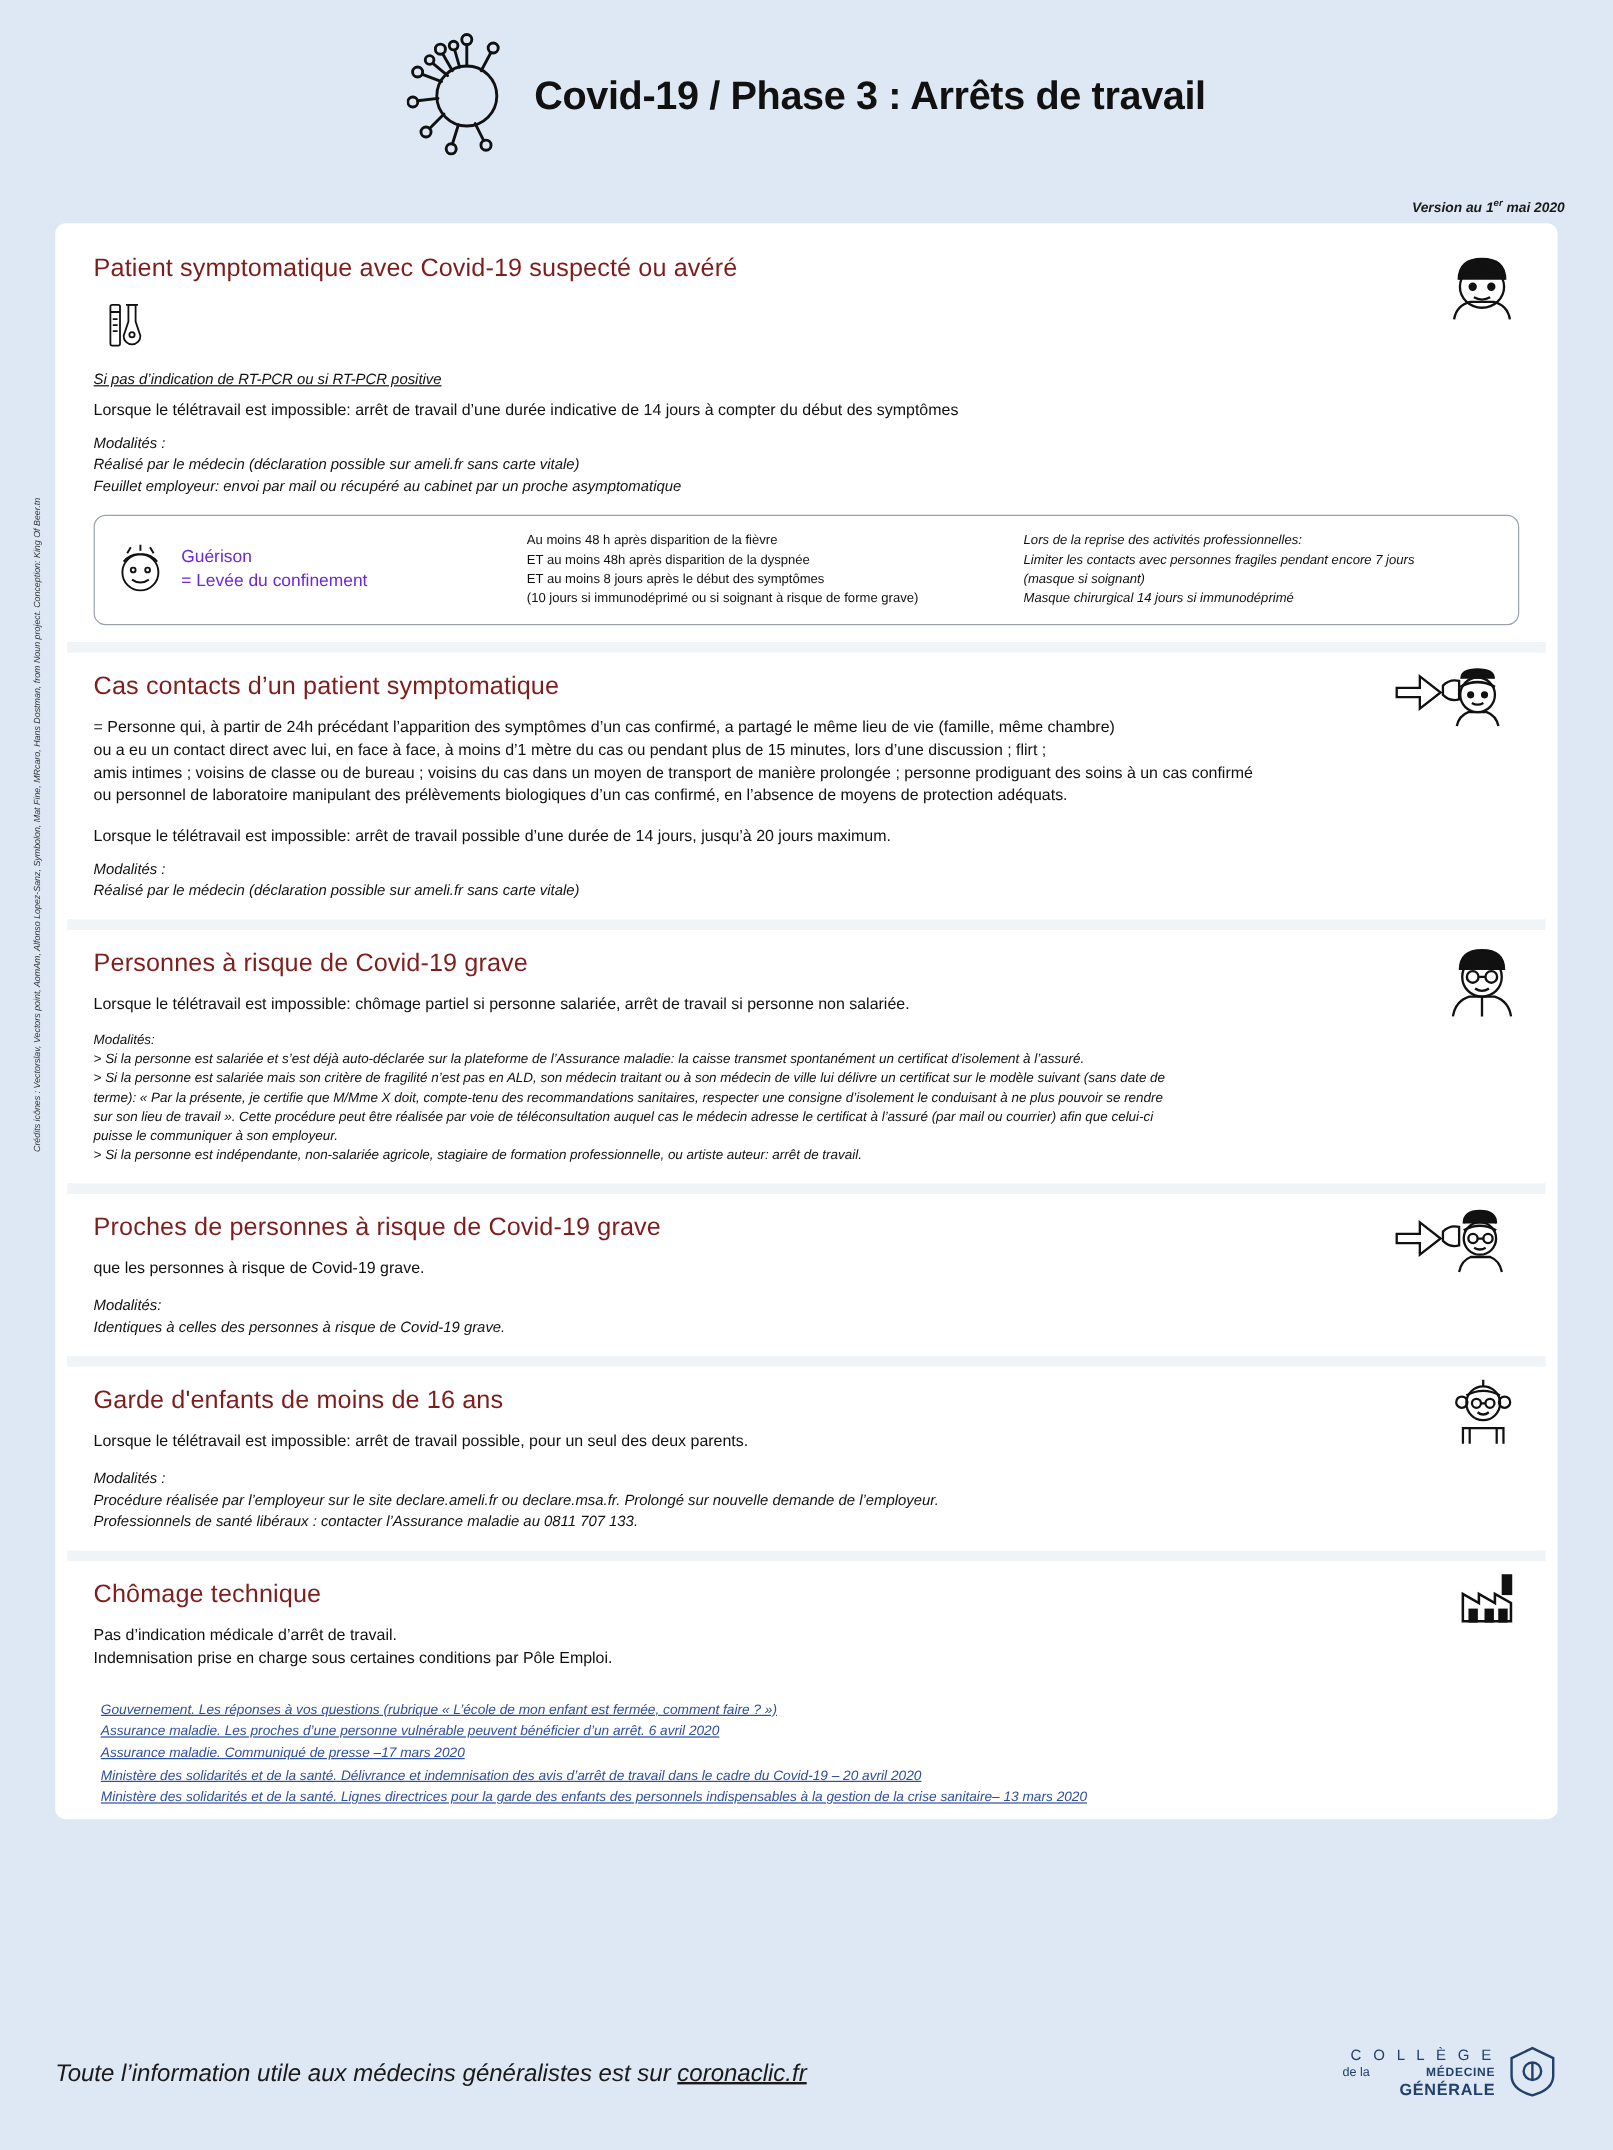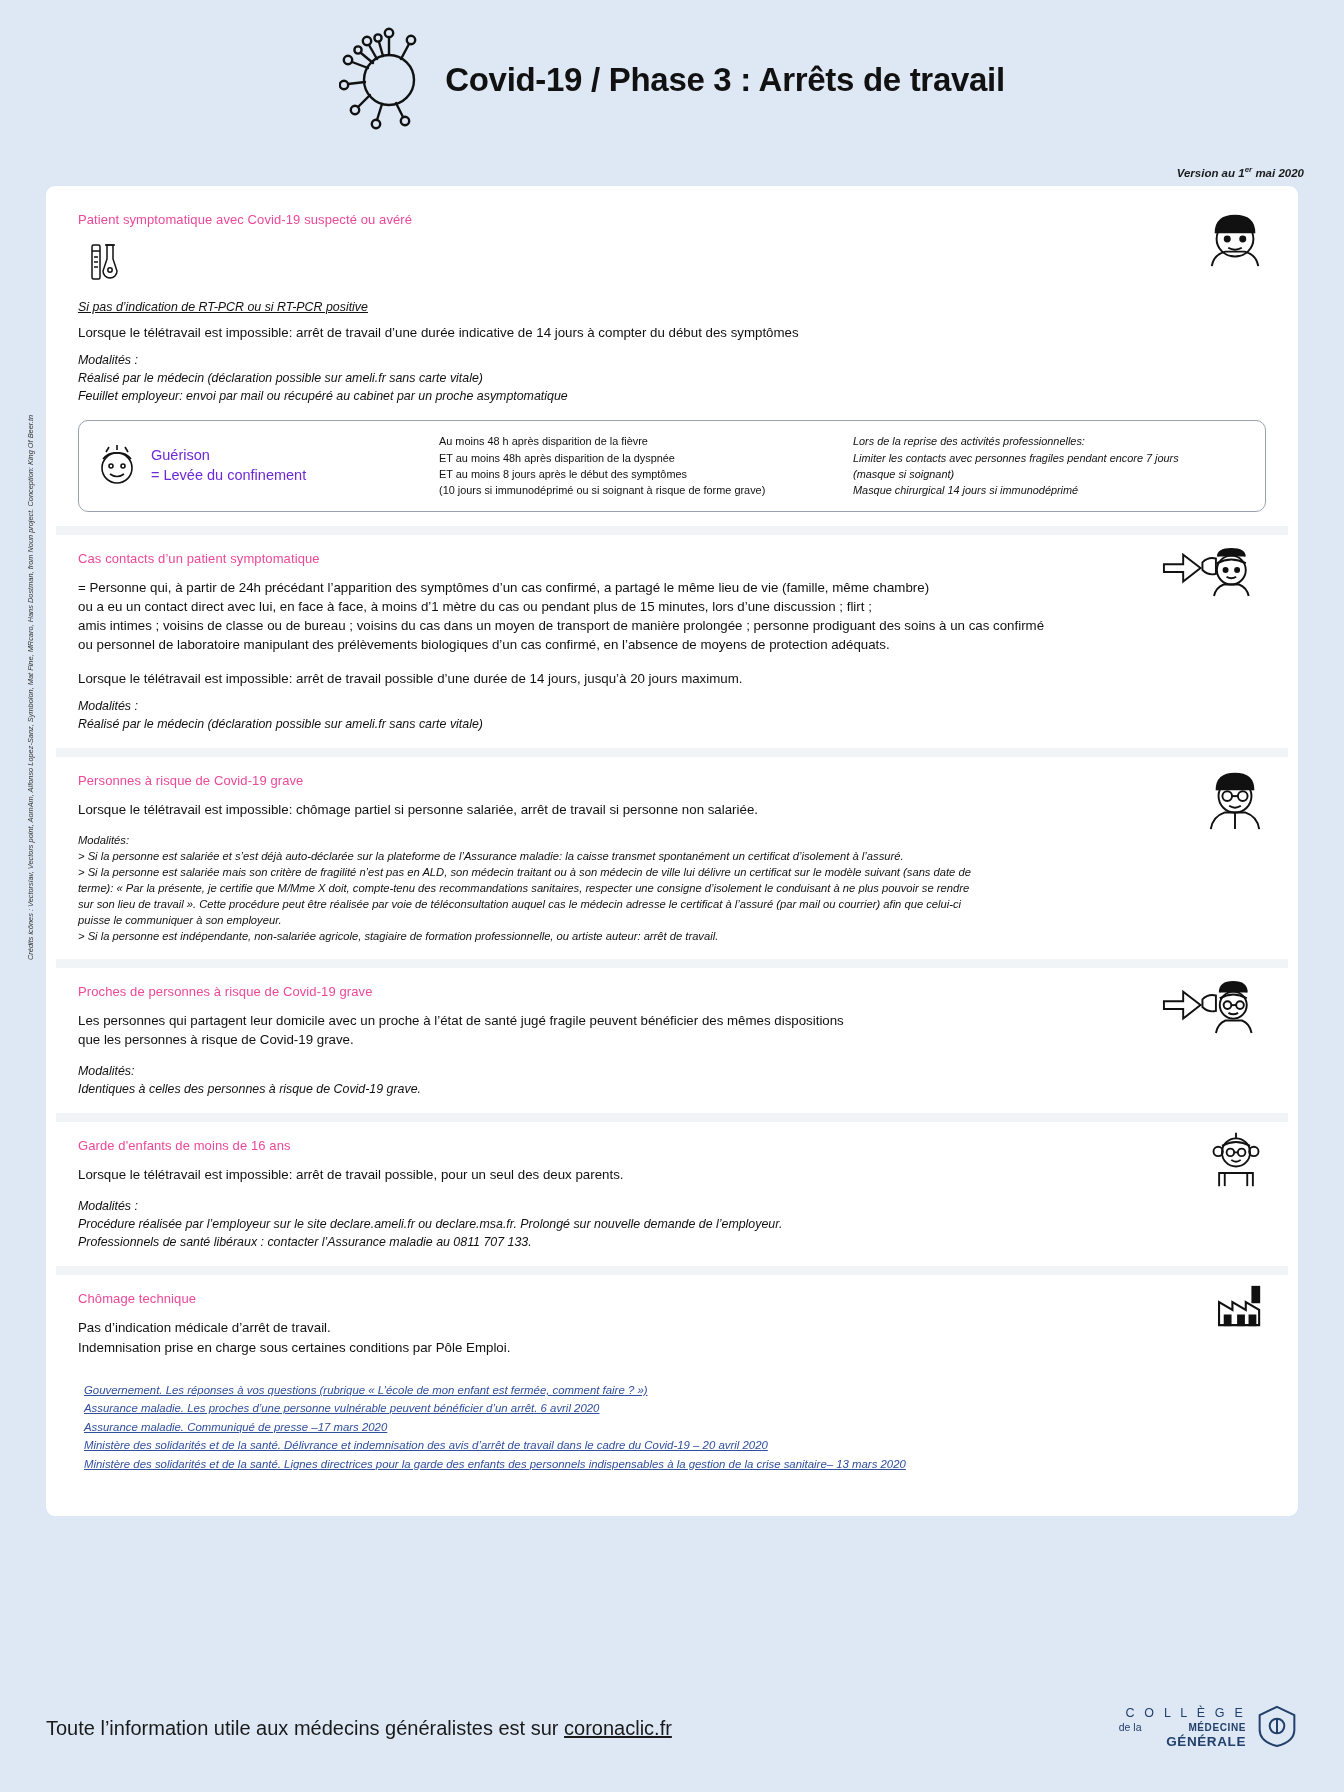--- a/index.html
+++ b/index.html
@@ -38,21 +38,21 @@
   
   .card {
     background: #ffffff; border-radius: 9px;
     padding: 16px 22px 14px 22px;
     position: relative;
     box-shadow: 0 0 0 0 transparent;
   }
   .card-sep { height: 9px; background: #f1f4f7; }
 
   h2.sect {
-    font-size: 13px; font-weight: 400; color: #ec4899;
+    font-size: 21px; font-weight: 400; color: #7f1d1d;
     letter-spacing: 0.1px; margin-bottom: 12px;
     font-family: "Liberation Sans", sans-serif;
   }
 
   p.body { font-size: 13.3px; color: #111; line-height: 1.45; }
   p.ital { font-size: 12.4px; color: #111; font-style: italic; line-height: 1.45; }
   p.small-ital { font-size: 11.2px; color: #111; font-style: italic; line-height: 1.42; }
   .u { text-decoration: underline; }
   .sp6 { height: 6px; } .sp10 { height: 10px; } .sp14 { height: 14px; }
 
@@ -96,21 +96,21 @@
 
   
   .bottom {
     position: absolute; left: 0; bottom: 0; width: 1344px; height: 128px;
     background: #dde8f4; display: flex; align-items: center;
   }
   .bottom-inner {
     width: 100%; padding: 0 46px; display: flex; align-items: center;
     justify-content: space-between;
   }
-  .bottom-text { font-size: 20px; color: #1a1a1a; }
+  .bottom-text { font-size: 20px; font-style: italic; color: #1a1a1a; }
   .bottom-text .site { text-decoration: underline; }
   .logo { display: flex; align-items: center; gap: 10px; }
   .logo-txt { text-align: right; line-height: 1.18; }
   .logo-l1 { font-size: 12.5px; letter-spacing: 3.2px; color: #23406b; }
   .logo-l2 { font-size: 10.5px; color: #23406b; }
   .logo-l2 b { font-size: 10px; letter-spacing: 0.6px; padding-left: 44px; }
   .logo-l3 { font-size: 13.5px; font-weight: 700; letter-spacing: 0.6px; color: #23406b; }
 </style>
 </head>
 <body>
@@ -294,21 +294,20 @@
             <line x1="32" y1="47" x2="32" y2="64"></line>
           </g>
         </svg>
       </div>
     </div>
 
     <div class="card-sep"></div>
 
     <div class="card">
       <h2 class="sect">Proches de personnes à risque de Covid-19 grave</h2>
-      <p class="body">Les personnes qui partagent leur domicile avec un proche à l’état de santé jugé fragile peuvent bénéficier des mêmes dispositions</p>
       <p class="body">que les personnes à risque de Covid-19 grave.</p>
       <div class="sp14"></div>
       <p class="ital">Modalités:</p>
       <p class="ital">Identiques à celles des personnes à risque de Covid-19 grave.</p>
 
       <div class="illus" style="top:12px;">
         <svg viewBox="0 0 108 58" width="104" height="56">
           <g fill="none" stroke="#111" stroke-width="2">
             <path d="M2 22 L22 22 L22 12 L40 26 L22 40 L22 30 L2 30 Z"></path>
             <path d="M42 20 q6 -6 14 -4 l0 16 q-8 2 -14 -4 Z"></path>

